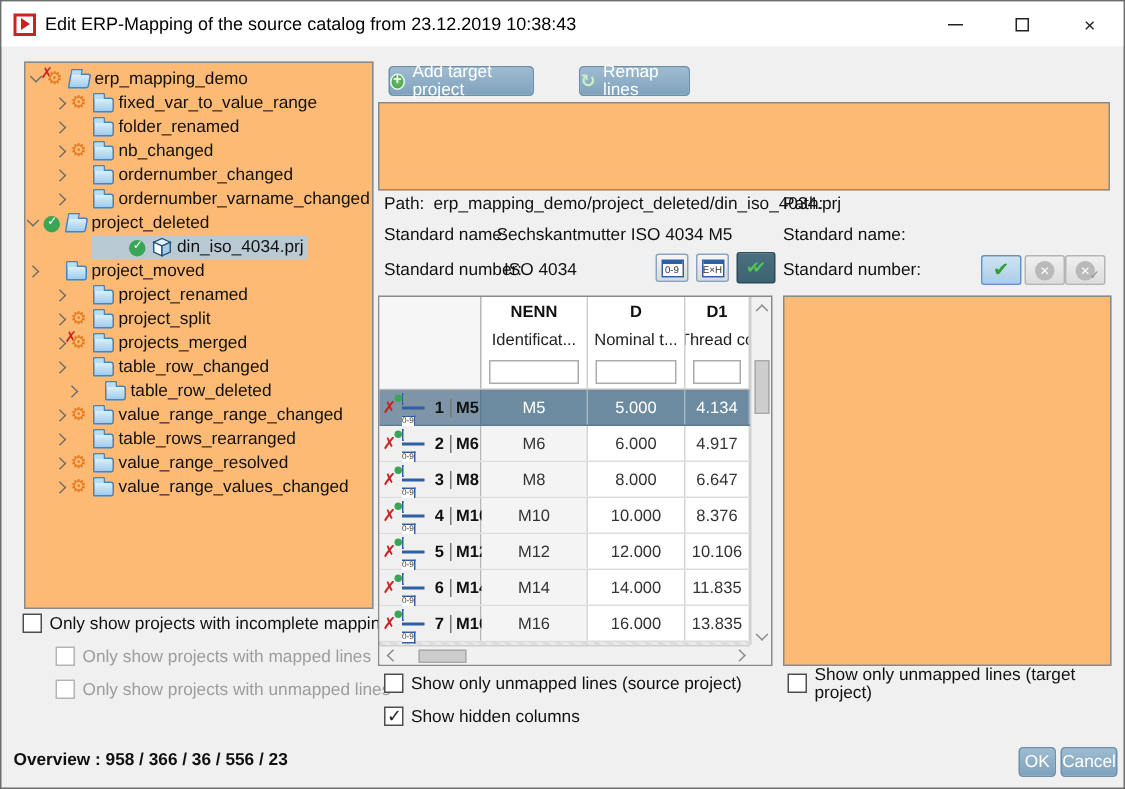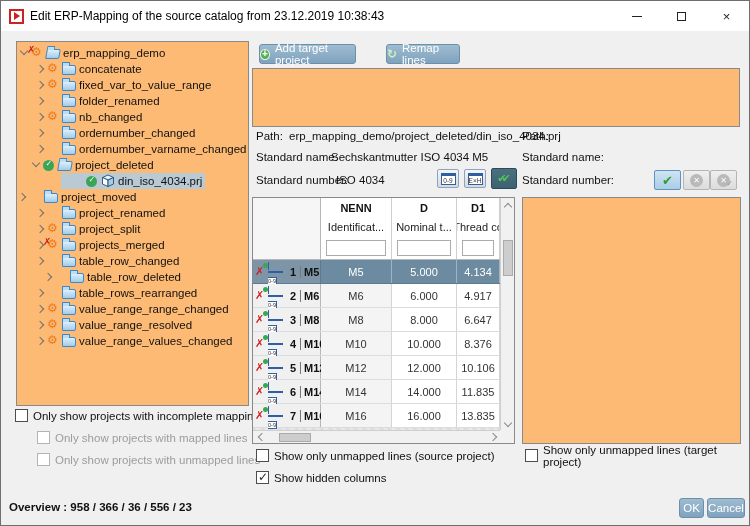--- a/index.html
+++ b/index.html
@@ -158,69 +158,60 @@
 
           <span class="tlabel">erp_mapping_demo</span>
         </span>
       </div>
       <div class="titem chev-right b-gear i-folder" style="padding-left: 18px;">
         <span class="chev"></span>
         <span class="hlwrap">
           <span class="badge"></span>
           <span class="ficon"></span>
 
-          <span class="tlabel">concatenate</span>
+          <span class="tlabel">fixed_var_to_value_range</span>
+        </span>
+      </div>
+      <div class="titem chev-right i-folder" style="padding-left: 18px;">
+        <span class="chev"></span>
+        <span class="hlwrap">
+          <span class="badge"></span>
+          <span class="ficon"></span>
+
+          <span class="tlabel">folder_renamed</span>
         </span>
       </div>
       <div class="titem chev-right b-gear i-folder" style="padding-left: 18px;">
         <span class="chev"></span>
         <span class="hlwrap">
           <span class="badge"></span>
           <span class="ficon"></span>
 
-          <span class="tlabel">fixed_var_to_value_range</span>
+          <span class="tlabel">nb_changed</span>
         </span>
       </div>
       <div class="titem chev-right i-folder" style="padding-left: 18px;">
         <span class="chev"></span>
         <span class="hlwrap">
           <span class="badge"></span>
           <span class="ficon"></span>
 
-          <span class="tlabel">folder_renamed</span>
-        </span>
-      </div>
-      <div class="titem chev-right b-gear i-folder" style="padding-left: 18px;">
-        <span class="chev"></span>
-        <span class="hlwrap">
-          <span class="badge"></span>
-          <span class="ficon"></span>
-
-          <span class="tlabel">nb_changed</span>
+          <span class="tlabel">ordernumber_changed</span>
         </span>
       </div>
       <div class="titem chev-right i-folder" style="padding-left: 18px;">
         <span class="chev"></span>
         <span class="hlwrap">
           <span class="badge"></span>
           <span class="ficon"></span>
 
-          <span class="tlabel">ordernumber_changed</span>
-        </span>
-      </div>
-      <div class="titem chev-right i-folder" style="padding-left: 18px;">
-        <span class="chev"></span>
-        <span class="hlwrap">
-          <span class="badge"></span>
-          <span class="ficon"></span>
-
           <span class="tlabel">ordernumber_varname_changed</span>
         </span>
       </div>
-      <div class="titem chev-down b-check i-folder-open" style="padding-left: 14px;">
+      <div class="titem chev-down b-check i-folder-open" style="padding-left: 0;">
         <span class="chev"></span>
         <span class="hlwrap">
           <span class="badge"></span>
           <span class="ficon"></span>
 
           <span class="tlabel">project_deleted</span>
         </span>
       </div>
       <div class="titem b-check i-cube sel" style="padding-left: 34px;">
         <span class="chev"></span>
@@ -282,36 +273,36 @@
       </div>
       <div class="titem chev-right i-folder" style="padding-left: 26px;">
         <span class="chev"></span>
         <span class="hlwrap">
           <span class="badge"></span>
           <span class="ficon"></span>
 
           <span class="tlabel">table_row_deleted</span>
         </span>
       </div>
+      <div class="titem chev-right b-gear i-folder" style="padding-left: 18px;">
+        <span class="chev"></span>
+        <span class="hlwrap">
+          <span class="badge"></span>
+          <span class="ficon"></span>
+
+          <span class="tlabel">value_range_range_changed</span>
+        </span>
+      </div>
       <div class="titem chev-right i-folder" style="padding-left: 18px;">
         <span class="chev"></span>
         <span class="hlwrap">
           <span class="badge"></span>
           <span class="ficon"></span>
 
           <span class="tlabel">table_rows_rearranged</span>
-        </span>
-      </div>
-      <div class="titem chev-right b-gear i-folder" style="padding-left: 18px;">
-        <span class="chev"></span>
-        <span class="hlwrap">
-          <span class="badge"></span>
-          <span class="ficon"></span>
-
-          <span class="tlabel">value_range_range_changed</span>
         </span>
       </div>
       <div class="titem chev-right b-gear i-folder" style="padding-left: 18px;">
         <span class="chev"></span>
         <span class="hlwrap">
           <span class="badge"></span>
           <span class="ficon"></span>
 
           <span class="tlabel">value_range_resolved</span>
         </span>

